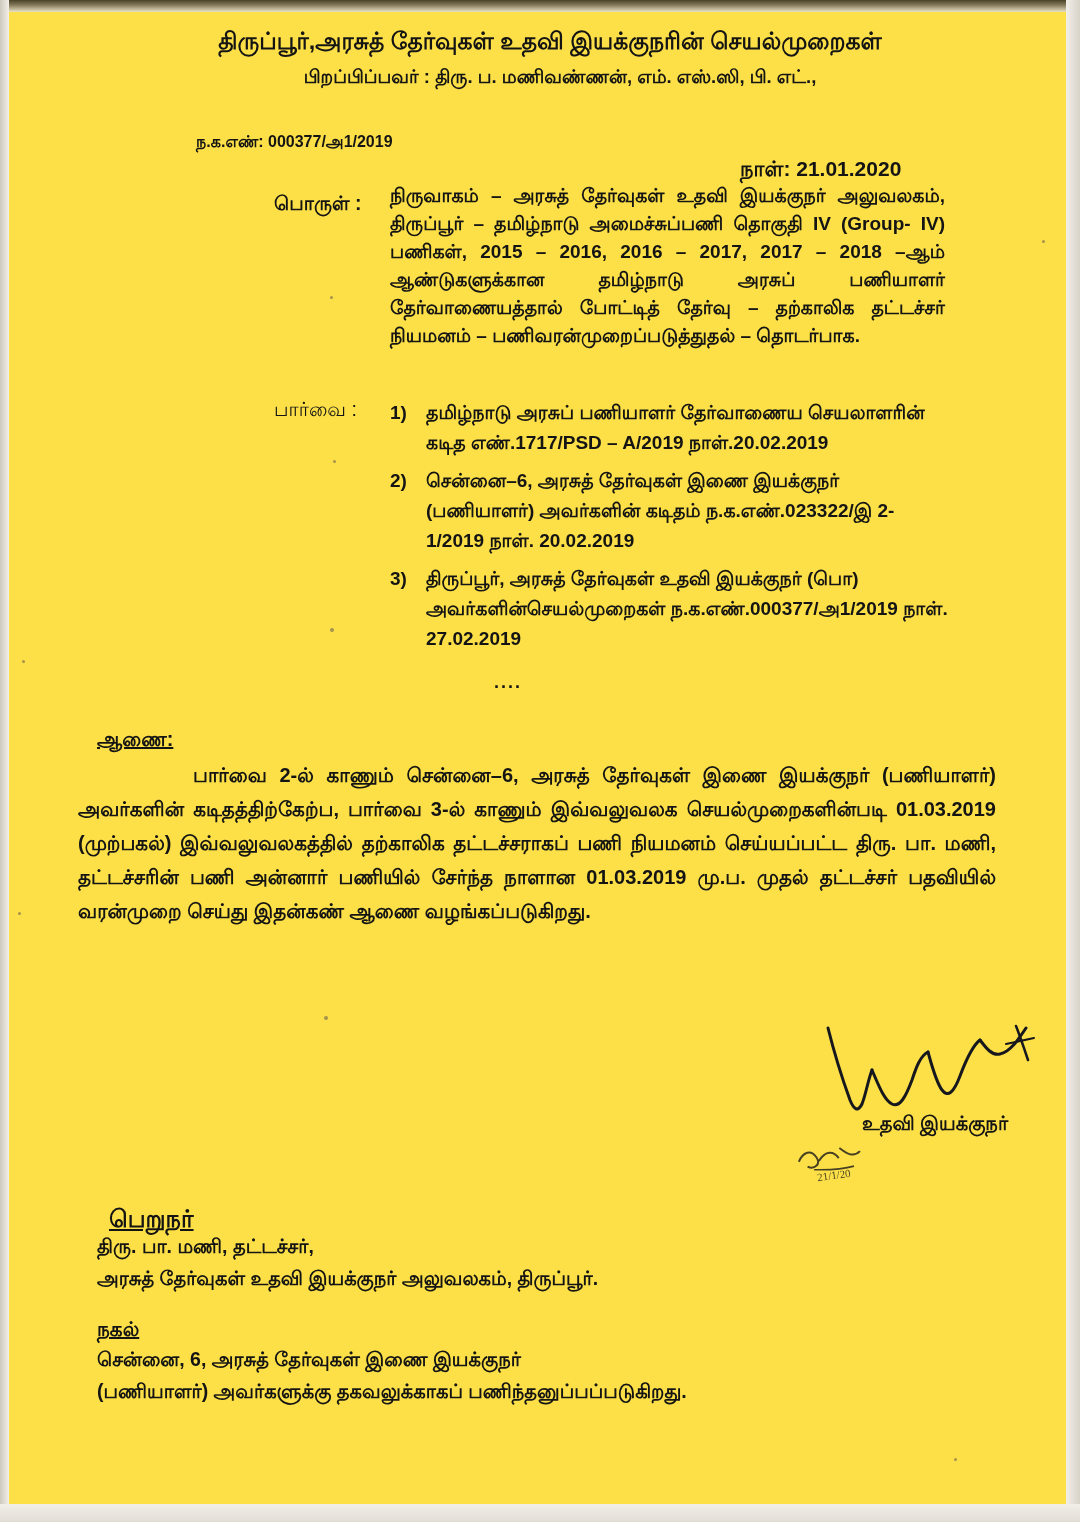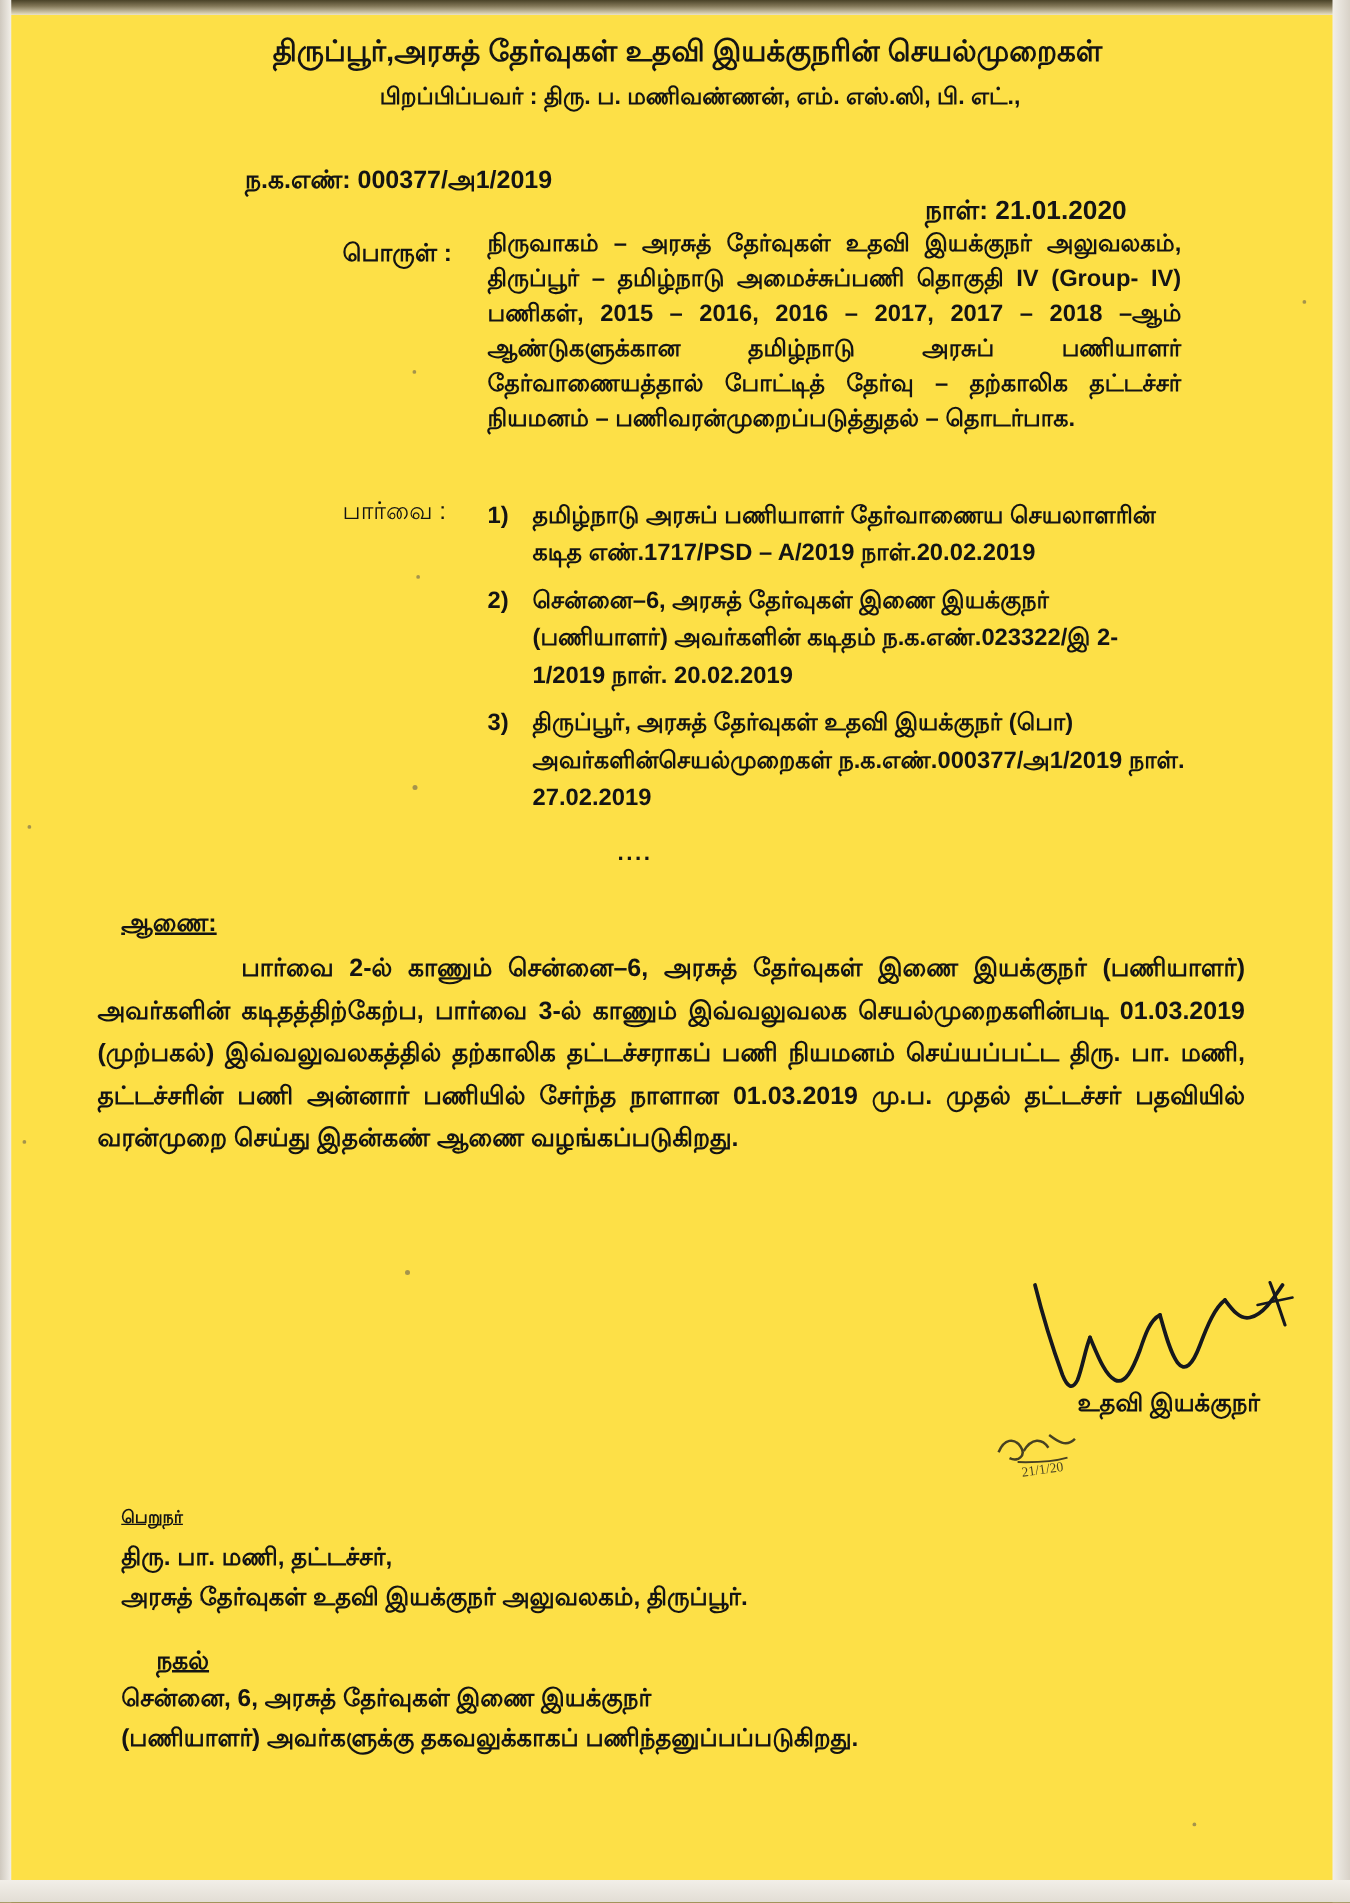--- a/index.html
+++ b/index.html
@@ -72,21 +72,21 @@
     width: 820px;
     font-size: 18.5px;
     text-align: center;
     font-weight: bold;
   }
 
   .ref-no {
     position: absolute;
     top: 133px;
     left: 196px;
-    font-size: 20px;
+    font-size: 16px;
     font-weight: bold;
   }
   .date-top {
     position: absolute;
     top: 157px;
     left: 740px;
     font-size: 21px;
     font-weight: bold;
   }
 
@@ -201,22 +201,22 @@
     font-size: 13px;
     color: #1a1a1a;
     transform: rotate(-8deg);
     font-family: "Liberation Serif", serif;
     opacity: .8;
   }
 
   .to-label {
     position: absolute;
     top: 1205px;
-    left: 97px;
-    font-size: 14px;
+    left: 109px;
+    font-size: 24px;
     font-weight: bold;
     text-decoration: underline;
     text-align: center;
   }
   .to-line1 {
     position: absolute;
     top: 1235px;
     left: 97px;
     font-size: 19.5px;
     font-weight: bold;
@@ -228,21 +228,20 @@
     font-size: 19.5px;
     font-weight: bold;
   }
   .copy-label {
     position: absolute;
     top: 1318px;
     left: 97px;
     font-size: 20px;
     font-weight: bold;
     text-decoration: underline;
-    margin-left: 28px;
   }
   .copy-line1 {
     position: absolute;
     top: 1348px;
     left: 97px;
     font-size: 19.5px;
     font-weight: bold;
   }
   .copy-line2 {
     position: absolute;

